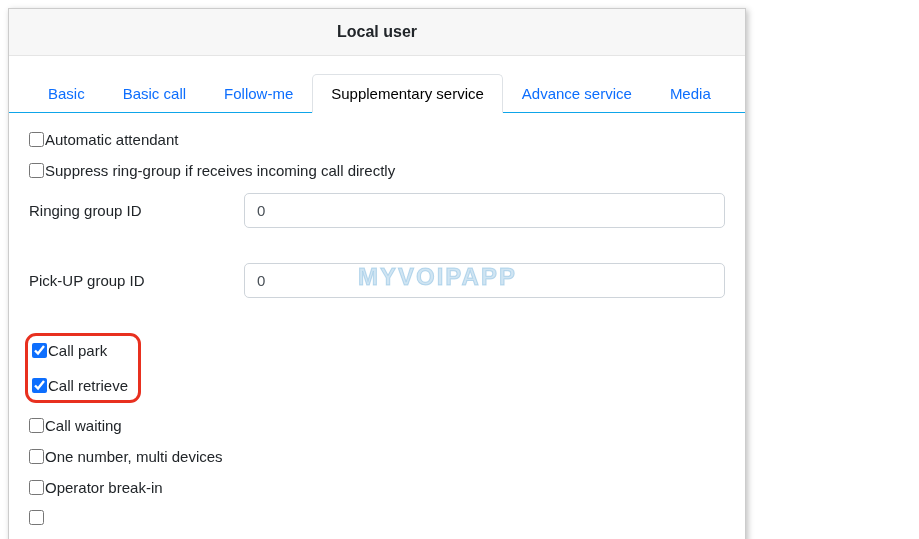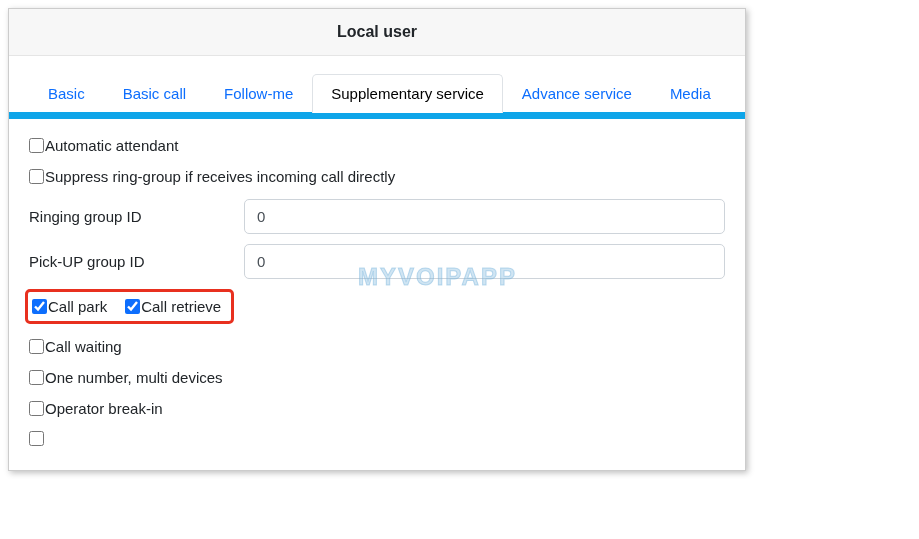--- a/index.html
+++ b/index.html
@@ -25,21 +25,21 @@
       border-bottom: 1px solid #e5e5e5;
       text-align: center;
       padding: 14px 0;
       font-weight: 700;
       font-size: 16px;
     }
     .tabs {
       display: flex;
       align-items: flex-end;
       padding: 18px 20px 0 20px;
-      border-bottom: 7px solid #0ea5e9;
+      border-bottom: 1px solid #0ea5e9;
       gap: 0;
     }
     .tab {
       padding: 10px 18px;
       color: #0d6efd;
       cursor: pointer;
       border: 1px solid transparent;
       border-top-left-radius: 5px;
       border-top-right-radius: 5px;
       margin-bottom: -1px;
@@ -63,43 +63,44 @@
       width: 15px;
       height: 15px;
       cursor: pointer;
     }
     .chk-row label {
       cursor: pointer;
     }
     .field-row {
       display: flex;
       align-items: center;
-      margin-bottom: 10px;
+      margin-bottom: 35px;
     }
     .field-label {
       width: 215px;
       flex-shrink: 0;
     }
     .field-input {
       flex: 1;
       padding: 8px 12px;
       border: 1px solid #ced4da;
       border-radius: 5px;
       font-size: 15px;
       color: #495057;
       background: #fff;
     }
     .highlight-group {
       display: inline-flex;
       gap: 18px;
       border: 3px solid #e8301f;
-      border-radius: 5px;
+      border-radius: 11px;
       padding: 6px 10px 6px 4px;
       margin-bottom: 14px;
       margin-left: -4px;
+      flex-direction: column;
     }
     .highlight-group .chk-row {
       margin-bottom: 0;
     }
     .watermark {
       position: absolute;
       left: 350px;
       top: 255px;
       font-size: 24px;
       font-weight: 700;

